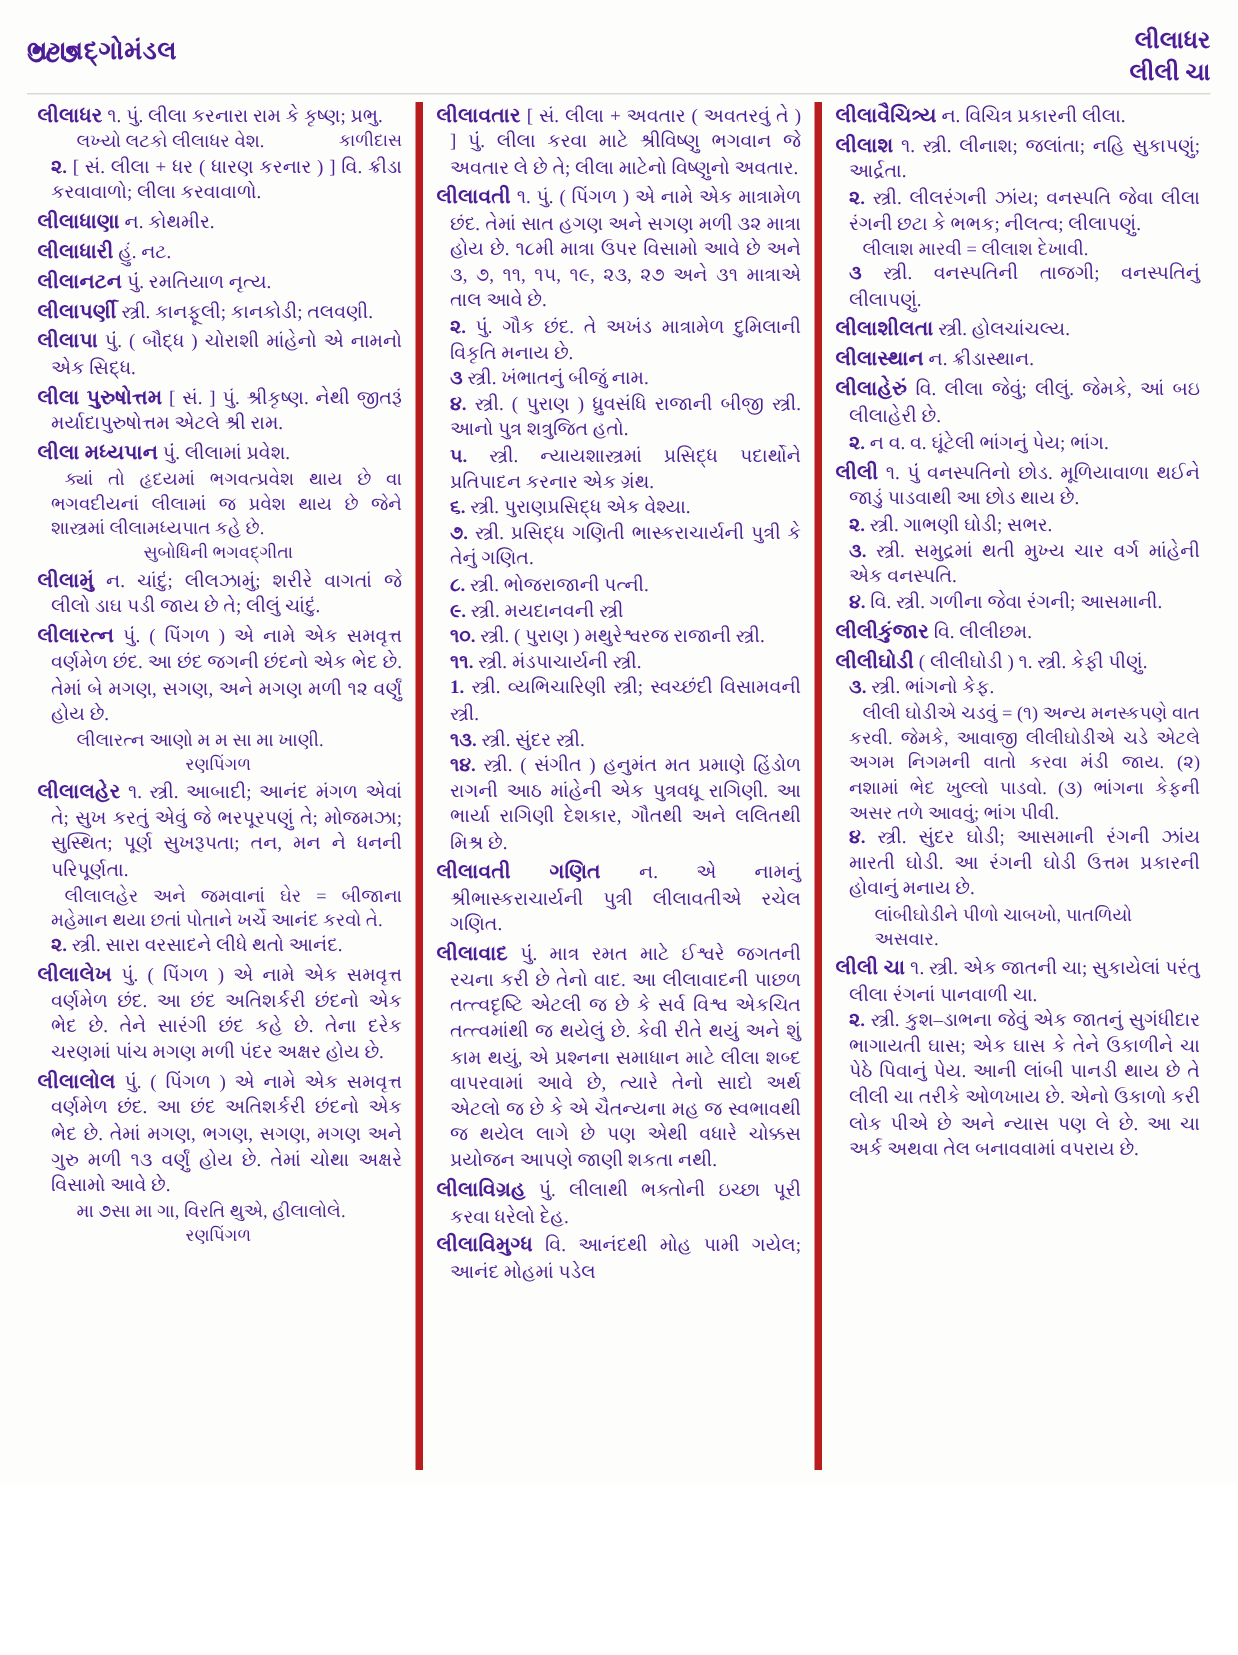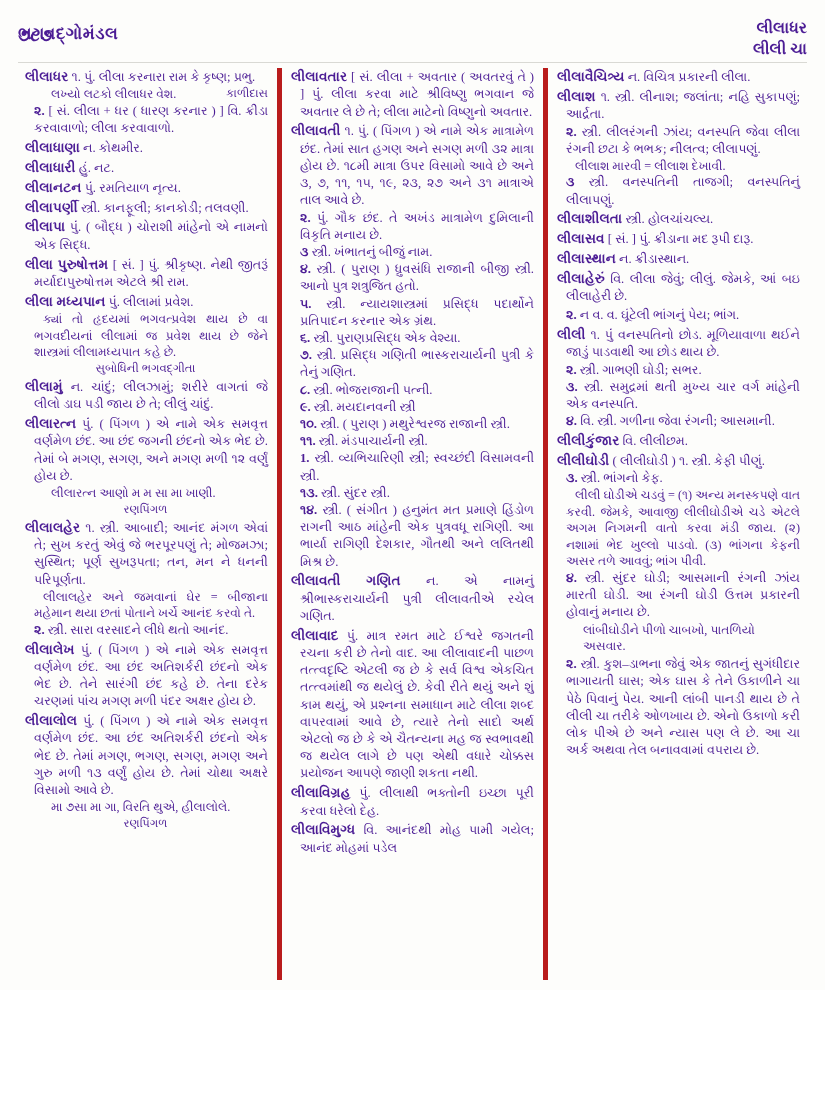--- a/index.html
+++ b/index.html
@@ -247,23 +247,20 @@
         <div class="entry">
           <p class="para lead-hang"><span class="hw">લીલાશ</span> ૧. સ્ત્રી. લીનાશ; જલાંતા; નહિ સુકાપણું; આર્દ્રતા.</p>
           <p class="para"><span class="sense-num">૨. </span>સ્ત્રી. લીલરંગની ઝાંય; વનસ્પતિ જેવા લીલા રંગની છટા કે ભભક; નીલત્વ; લીલાપણું.</p>
           <p class="subpara">લીલાશ મારવી = લીલાશ દેખાવી.</p>
           <p class="para"><span class="sense-num">૩ </span>સ્ત્રી. વનસ્પતિની તાજગી; વનસ્પતિનું લીલાપણું.</p>
         </div>
         <div class="entry">
           <p class="para lead-hang"><span class="hw">લીલાશીલતા</span> સ્ત્રી. હોલચાંચલ્ય.</p>
         </div>
         <div class="entry">
-          <p class="para lead-hang"><span class="hw">લીલાસવ</span> [ સં. ] પુંં. ક્રીડાના મદ રૂપી દારૂ.</p>
-        </div>
-        <div class="entry">
           <p class="para lead-hang"><span class="hw">લીલાસ્થાન</span> ન. ક્રીડાસ્થાન.</p>
         </div>
         <div class="entry">
           <p class="para lead-hang"><span class="hw">લીલાહેરું</span> વિ. લીલા જેવું; લીલું. જેમકે, આં બઇ લીલાહેરી છે.</p>
         </div>
         <div class="entry">
           <p class="para"><span class="sense-num">૨. </span>ન વ. વ. ઘૂંટેલી ભાંગનું પેય; ભાંગ.</p>
         </div>
         <div class="entry">
           <p class="para lead-hang"><span class="hw">લીલી</span> ૧. પુંં વનસ્પતિનો છોડ. મૂળિયાવાળા થઈને જાડું પાડવાથી આ છોડ થાય છે.</p>
@@ -275,18 +272,19 @@
           <p class="para lead-hang"><span class="hw">લીલીકુંજાર</span> વિ. લીલીછમ.</p>
         </div>
         <div class="entry">
           <p class="para lead-hang"><span class="hw">લીલીઘોડી</span> ( લીલીઘોડી ) ૧. સ્ત્રી. કેફી પીણું.</p>
           <p class="para"><span class="sense-num">૩. </span>સ્ત્રી. ભાંગનો કેફ.</p>
           <p class="subpara">લીલી ઘોડીએ ચડવું = (૧) અન્ય મનસ્કપણે વાત કરવી. જેમકે, આવાજી લીલીઘોડીએ ચડે એટલે અગમ નિગમની વાતો કરવા મંડી જાય. (૨) નશામાં ભેદ ખુલ્લો પાડવો. (૩) ભાંગના કેફની અસર તળે આવવું; ભાંગ પીવી.</p>
           <p class="para"><span class="sense-num">૪. </span>સ્ત્રી. સુંદર ઘોડી; આસમાની રંગની ઝાંય મારતી ઘોડી. આ રંગની ઘોડી ઉત્તમ પ્રકારની હોવાનું મનાય છે.</p>
           <p class="quote clearfix">લાંબીઘોડીને પીળો ચાબખો, પાતળિયો અસવાર.</p>
         </div>
         <div class="entry">
+          <p class="para lead-hang"><span class="hw">લીલી ચા</span> ૧. સ્ત્રી. એક જાતની ચા; સુકાયેલાં પરંતુ લીલા રંગનાં પાનવાળી ચા.</p>
           <p class="para"><span class="sense-num">૨. </span>સ્ત્રી. કુશ–ડાભના જેવું એક જાતનું સુગંધીદાર ભાગાયતી ઘાસ; એક ઘાસ કે તેને ઉકાળીને ચા પેઠે પિવાનું પેય. આની લાંબી પાનડી થાય છે તે લીલી ચા તરીકે ઓળખાય છે. એનો ઉકાળો કરી લોક પીએ છે અને ન્યાસ પણ લે છે. આ ચા અર્ક અથવા તેલ બનાવવામાં વપરાય છે.</p>
         </div>
       </div>
   </div>
 
 </div>
 
 </body></html>

